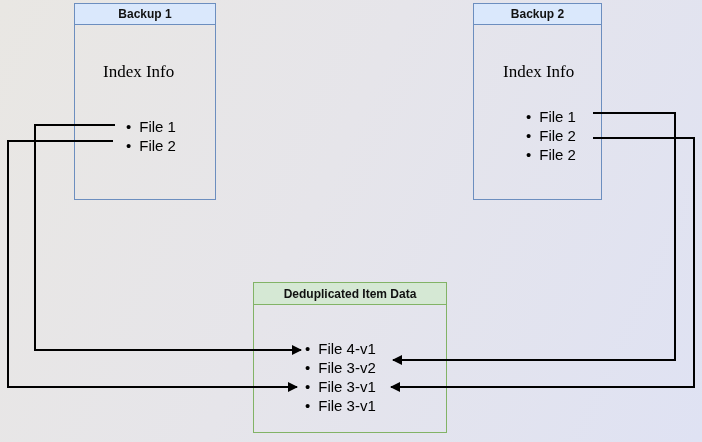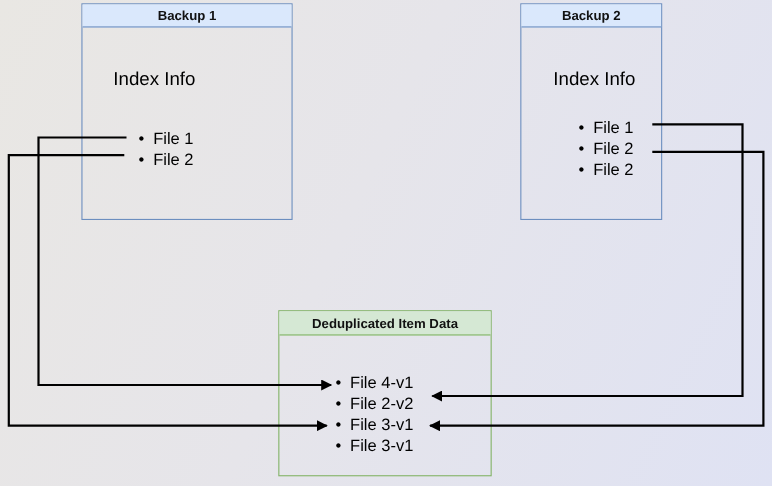--- a/index.html
+++ b/index.html
@@ -21,21 +21,21 @@
   .node-header{
     position:absolute;left:0;top:0;right:0;
     border-bottom:1px solid;
     font-weight:bold;font-size:12px;color:#111;
     display:flex;align-items:center;justify-content:center;
     box-sizing:border-box;
   }
   .blue .node-header{background:#dae8fc;border-color:#6c8ebf;height:21px;}
   .green .node-header{background:#d5e8d4;border-color:#82b366;height:22px;}
   .subtitle{
-    position:absolute;font-size:17px;color:#000;white-space:nowrap;
+    position:absolute;font-size:17px;color:#000;white-space:nowrap;font-family:Liberation Serif, serif;
   }
   .file-list{
     position:absolute;margin:0;padding:0;list-style:none;
   }
   .file-list li{
     height:19px;display:flex;align-items:center;
     font-size:15px;color:#000;white-space:nowrap;
   }
   .file-list li::before{
     content:"\2022";
@@ -43,21 +43,21 @@
     margin-right:8px;
   }
   svg.connectors{position:absolute;left:0;top:0;pointer-events:none;}
   .conn{stroke:#000;stroke-width:2;fill:none;}
 </style>
 </head>
 <body>
 
 <div class="canvas">
 
-  <div class="node blue" style="left:74px;top:3px;width:192px;height:197px;">
+  <div class="node blue" style="left:74px;top:3px;width:142px;height:197px;">
     <div class="node-header">Backup 1</div>
     <div class="subtitle" style="left:28px;top:58px;">Index Info</div>
     <ul class="file-list" style="left:51px;top:113px;">
       <li>File 1</li>
       <li>File 2</li>
     </ul>
   </div>
 
   <div class="node blue" style="left:473px;top:3px;width:129px;height:197px;">
     <div class="node-header">Backup 2</div>
@@ -66,21 +66,21 @@
       <li>File 1</li>
       <li>File 2</li>
       <li>File 2</li>
     </ul>
   </div>
 
   <div class="node green" style="left:253px;top:282px;width:194px;height:151px;text-align:right;">
     <div class="node-header">Deduplicated Item Data</div>
     <ul class="file-list" style="left:51px;top:56px;">
       <li>File 4-v1</li>
-      <li>File 2-v2</li>
+      <li>File 3-v2</li>
       <li>File 3-v1</li>
       <li>File 3-v1</li>
     </ul>
   </div>
 
   <svg class="connectors" width="702" height="442" viewBox="0 0 702 442">
     <defs>
       <marker id="arrow" markerUnits="userSpaceOnUse" markerWidth="11" markerHeight="10" refX="9" refY="5" orient="auto">
         <path d="M0,0 L10,5 L0,10 Z" fill="#000"></path>
       </marker>

